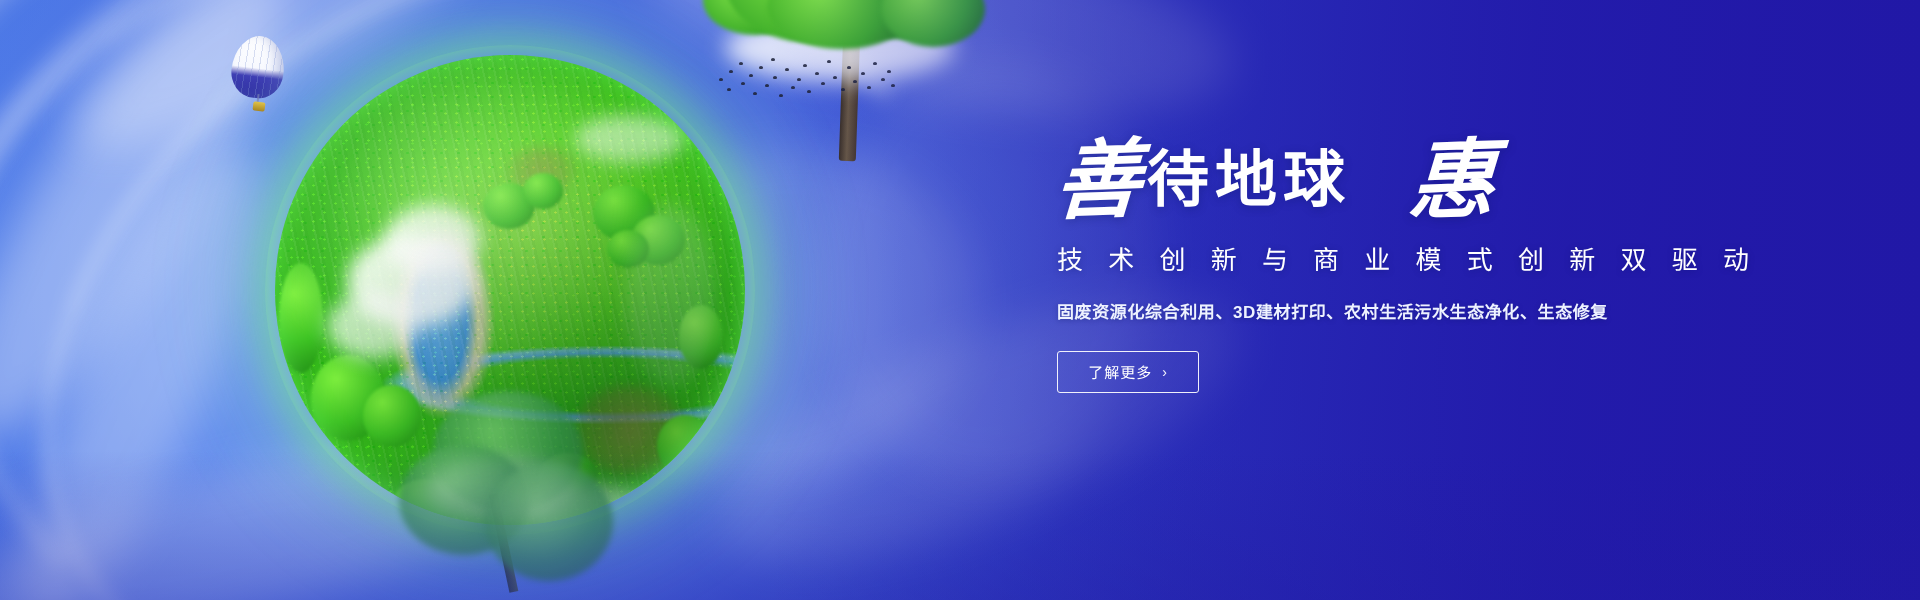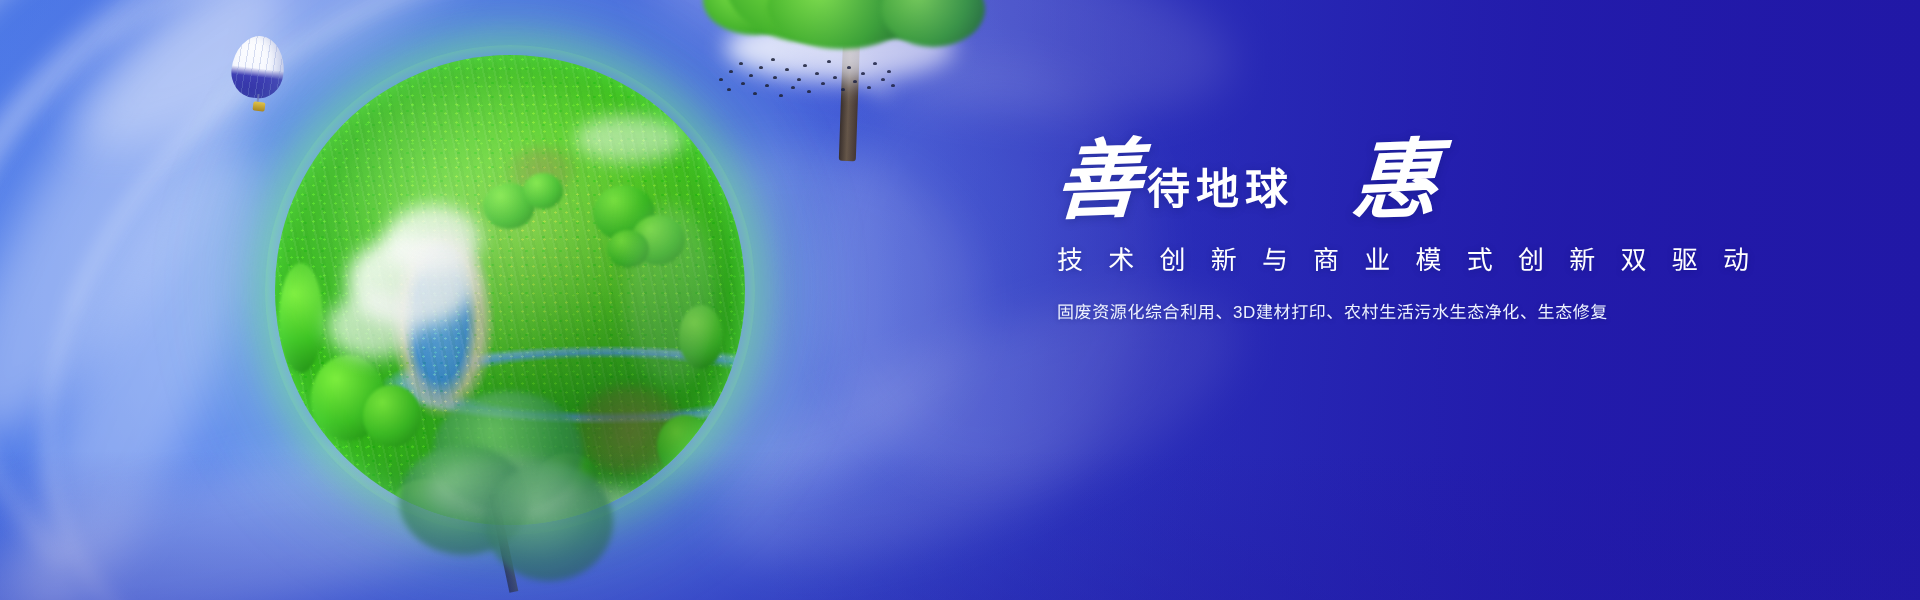--- a/index.html
+++ b/index.html
@@ -236,33 +236,33 @@
   }
   .hl-big{
     font-family:"Liberation Serif","DejaVu Serif",serif;
     font-size:86px;line-height:.96;font-weight:700;
     font-style:italic;letter-spacing:0;
     transform:skewX(-5deg) rotate(-2deg);
     display:inline-block;padding-right:2px;
   }
   .hl-small{
     font-family:"Liberation Serif","DejaVu Serif",serif;
-    font-size:43px;line-height:1;font-weight:700;letter-spacing:6px;
+    font-size:62px;line-height:1;font-weight:700;letter-spacing:6px;
     padding-bottom:12px;padding-left:4px;display:inline-block;
   }
   .hl-gap{display:inline-block;width:58px;}
 
   .subtitle{
     color:#fff;font-size:26px;letter-spacing:9px;font-weight:400;
     margin:16px 0 0 2px;white-space:nowrap;
     text-shadow:0 1px 6px rgba(10,20,90,.35);
     text-align:center;
   }
   .desc{
-    color:#eef2ff;font-size:17px;letter-spacing:.6px;font-weight:400;
+    color:#eef2ff;font-size:17px;letter-spacing:.6px;font-weight:700;
     margin:22px 0 0 2px;white-space:nowrap;
     text-shadow:0 1px 5px rgba(10,20,90,.35);
   }
   .cta{
     display:inline-flex;align-items:center;justify-content:center;gap:10px;
     margin-top:28px;margin-left:2px;
     width:116px;height:40px;box-sizing:content-box;padding:0 12px;
     border:1px solid rgba(255,255,255,.92);border-radius:3px;
     background:transparent;color:#fff;font-size:15px;letter-spacing:1px;
     cursor:pointer;white-space:nowrap;
@@ -393,15 +393,19 @@
       <span class="hl-big">善</span>
       <span class="hl-small">待地球</span>
       <span class="hl-gap"></span>
       <span class="hl-big">惠</span>
     </h1>
 
     <div class="subtitle">技 术 创 新 与 商 业 模 式 创 新 双 驱 动</div>
 
     <div class="desc">固废资源化综合利用、3D建材打印、农村生活污水生态净化、生态修复</div>
 
+    <button class="cta">
+      <span>了解更多</span>
+      <span class="chev">›</span>
+    </button>
 
   </div>
 </div>
 
 </body></html>

